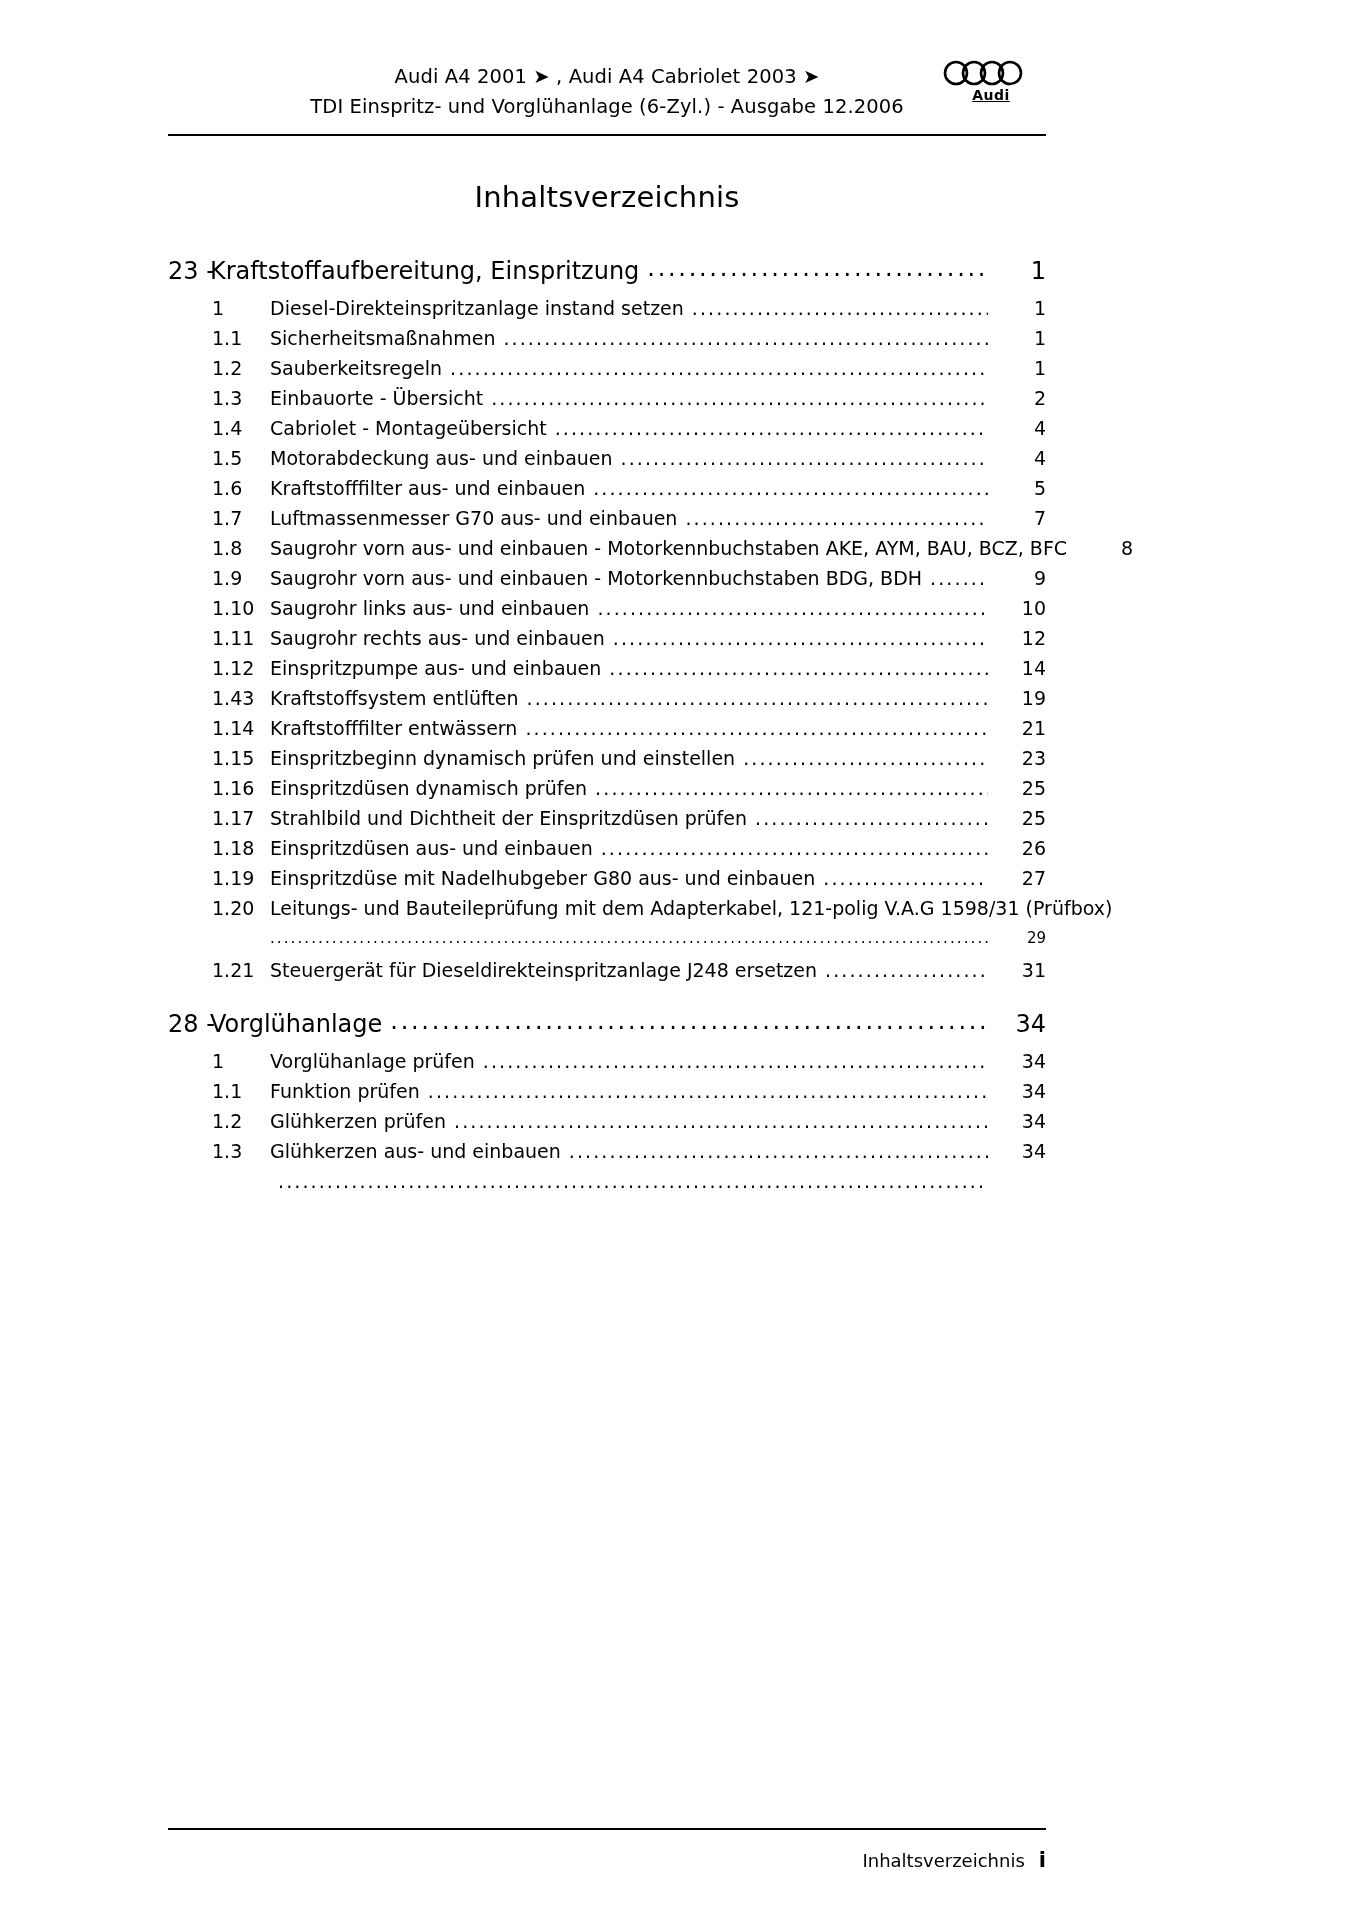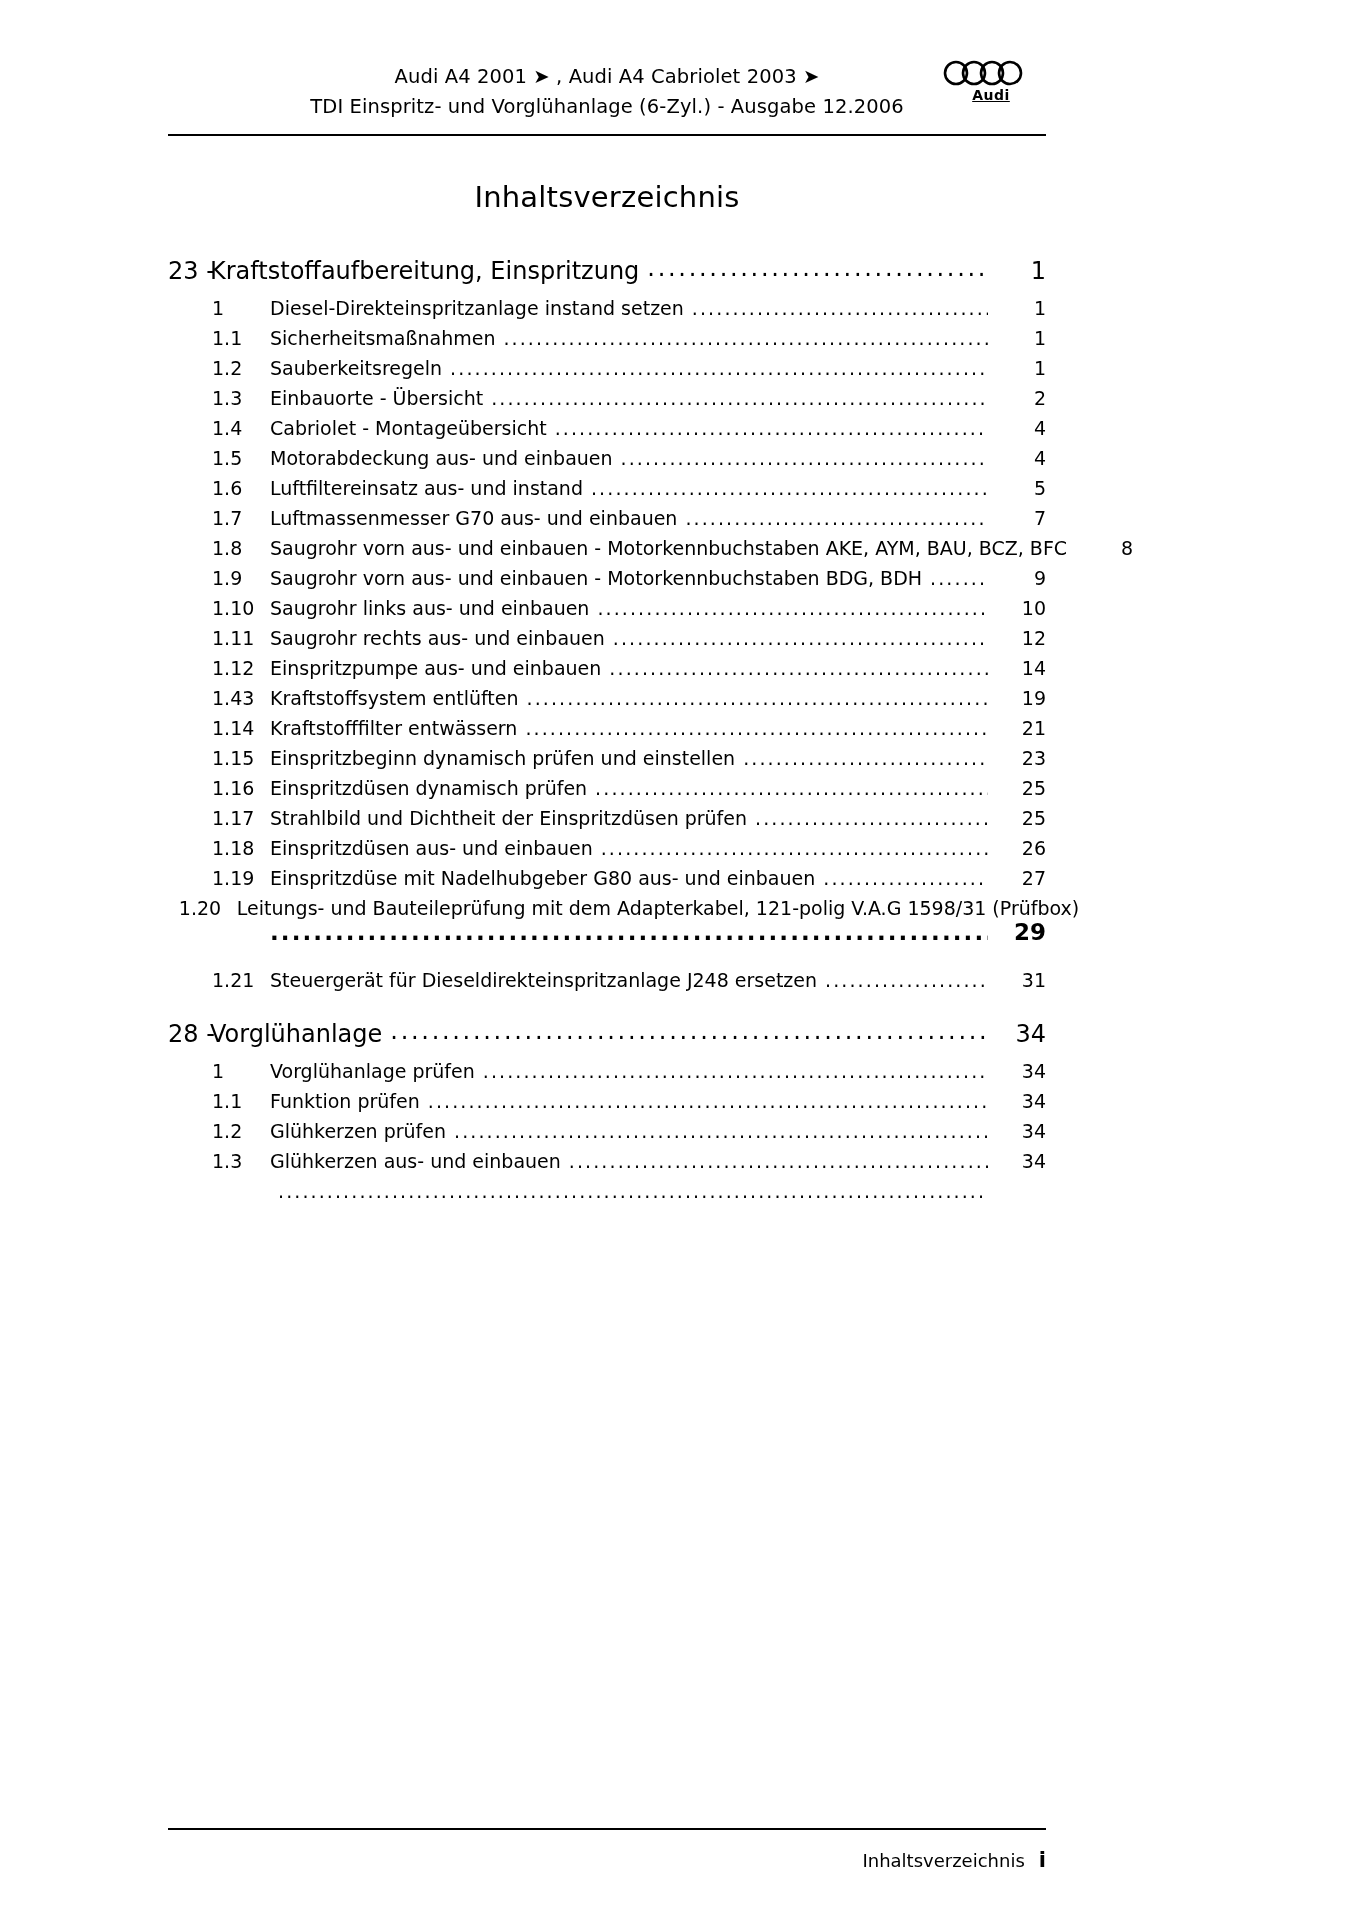--- a/index.html
+++ b/index.html
@@ -127,24 +127,23 @@
   }
   .lvl-two .num { width: 58px; padding-left: 44px; box-sizing: content-box; }
   .lvl-two .pg { width: 52px; }
 
   .toc-row .leader::before {
     content: "............................................................................................................................................................";
   }
   
   .cont-row {
     display: flex;
-    font-size: 23px;
+    font-size: 15px;
     margin-top: -4px;
-    margin-bottom: 24px;
-    font-weight: bold;
+    margin-bottom: 12px;
   }
   .cont-row .spacer { flex: 0 0 102px; }
   .cont-row .leader {
     flex: 1 1 auto;
     overflow: hidden;
     white-space: nowrap;
     letter-spacing: 2.1px;
     margin-right: 6px;
   }
   .cont-row .leader::before {
@@ -246,21 +245,21 @@
 
     <div class="toc-row lvl-two">
       <span class="num">1.5</span>
       <span class="label">Motorabdeckung aus- und einbauen</span>
       <span class="leader"></span>
       <span class="pg">4</span>
     </div>
 
     <div class="toc-row lvl-two">
       <span class="num">1.6</span>
-      <span class="label">Luftfiltereinsatz aus- und instand</span>
+      <span class="label">Kraftstofffilter aus- und einbauen</span>
       <span class="leader"></span>
       <span class="pg">5</span>
     </div>
 
     <div class="toc-row lvl-two">
       <span class="num">1.7</span>
       <span class="label">Luftmassenmesser G70 aus- und einbauen</span>
       <span class="leader"></span>
       <span class="pg">7</span>
     </div>
@@ -342,21 +341,21 @@
       <span class="pg">26</span>
     </div>
 
     <div class="toc-row lvl-two">
       <span class="num">1.19</span>
       <span class="label">Einspritzdüse mit Nadelhubgeber G80 aus- und einbauen</span>
       <span class="leader"></span>
       <span class="pg">27</span>
     </div>
 
-    <div class="toc-row lvl-two" style="margin-bottom:4px;justify-content:center;">
+    <div class="toc-row lvl-two" style="margin-bottom:14px;">
       <span class="num">1.20</span>
       <span class="label">Leitungs- und Bauteileprüfung mit dem Adapterkabel, 121-polig V.A.G 1598/31 (Prüfbox)</span>
     </div>
     <div class="cont-row">
       <span class="spacer"></span>
       <span class="leader"></span>
       <span class="pg">29</span>
     </div>
 
     <div class="toc-row lvl-two">

